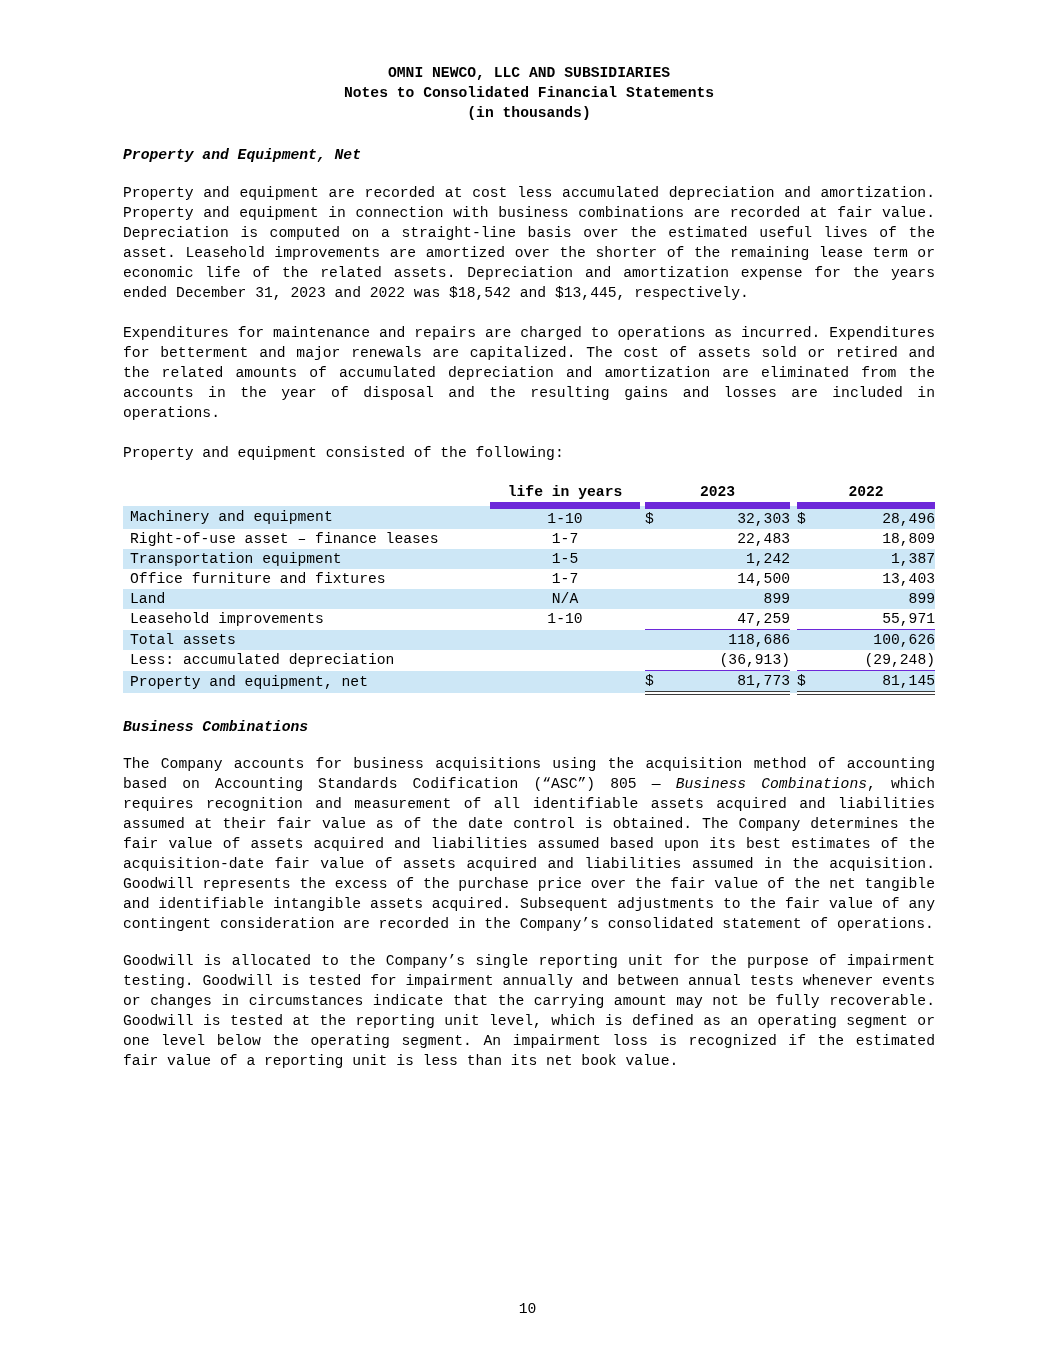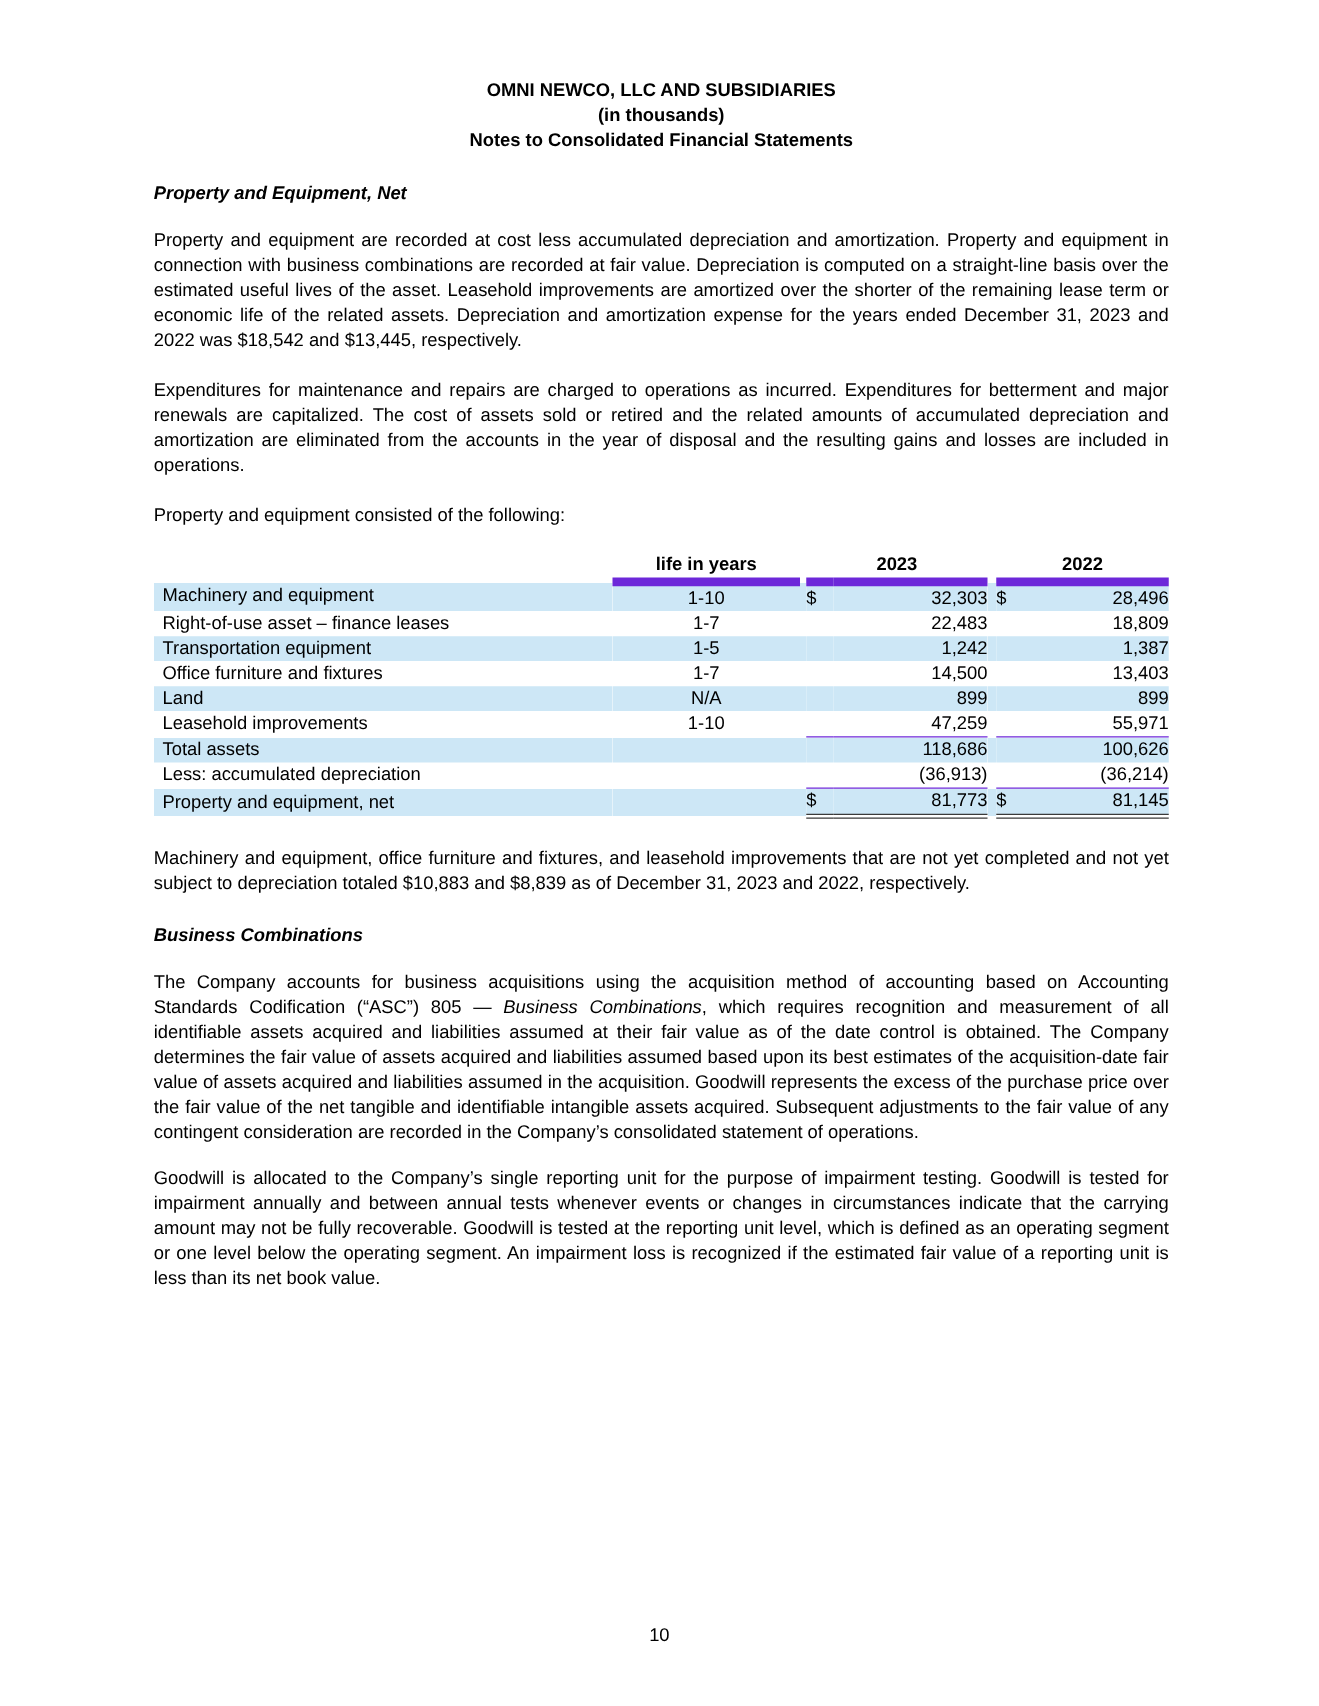--- a/index.html
+++ b/index.html
@@ -2,21 +2,21 @@
 <html style="--hl: #cde7f6;"><head>
 <meta charset="utf-8">
 <style>
   * { margin: 0; padding: 0; box-sizing: border-box; }
   html, body { background: #ffffff; }
   .page {
     position: relative;
     width: 1055px;
     height: 1365px;
     background: #ffffff;
-    font-family: Liberation Sans, sans-serif;
+    font-family: Liberation Mono, monospace;
     font-size: 14.7px;
     line-height: 20px;
     color: #000000;
     overflow: hidden;
   }
   .content {
     position: absolute;
     left: 123px;
     top: 63px;
     width: 812px;
@@ -75,22 +75,22 @@
   }
 </style>
 </head>
 <body>
 
 <div class="page">
   <div class="content">
 
     <div class="doc-header">
       <div>OMNI NEWCO, LLC AND SUBSIDIARIES</div>
+      <div>Notes to Consolidated Financial Statements</div>
       <div>(in thousands)</div>
-      <div>Notes to Consolidated Financial Statements</div>
     </div>
 
     <div class="section-heading">Property and Equipment, Net</div>
 
     <p class="body-para after-heading" style="margin-top:18px">Property and equipment are recorded at cost less accumulated depreciation and amortization. Property and equipment in connection with business combinations are recorded at fair value. Depreciation is computed on a straight-line basis over the estimated useful lives of the asset. Leasehold improvements are amortized over the shorter of the remaining lease term or economic life of the related assets. Depreciation and amortization expense for the years ended December 31, 2023 and 2022 was $18,542 and $13,445, respectively.</p>
 
     <p class="body-para">Expenditures for maintenance and repairs are charged to operations as incurred. Expenditures for betterment and major renewals are capitalized. The cost of assets sold or retired and the related amounts of accumulated depreciation and amortization are eliminated from the accounts in the year of disposal and the resulting gains and losses are included in operations.</p>
 
     <p class="body-para intro-para">Property and equipment consisted of the following:</p>
 
@@ -186,36 +186,35 @@
           <td class="amt">100,626</td>
         </tr>
         <tr>
           <td class="lbl">Less: accumulated depreciation</td>
           <td class="life"></td>
           <td></td>
           <td class="cur rule-amt"></td>
           <td class="amt rule-amt">(36,913)</td>
           <td></td>
           <td class="cur rule-amt"></td>
-          <td class="amt rule-amt">(36,214)</td>
+          <td class="amt rule-amt">(29,248)</td>
         </tr>
         <tr class="hl">
           <td class="lbl">Property and equipment, net</td>
           <td class="life"></td>
           <td></td>
           <td class="cur dbl-rule">$</td>
           <td class="amt dbl-rule">81,773</td>
           <td></td>
           <td class="cur dbl-rule">$</td>
           <td class="amt dbl-rule">81,145</td>
         </tr>
       </tbody>
     </table>
 
-    <p class="body-para after-table">Machinery and equipment, office furniture and fixtures, and leasehold improvements that are not yet completed and not yet subject to depreciation totaled $10,883 and $8,839 as of December 31, 2023 and 2022, respectively.</p>
 
     <div class="section-heading">Business Combinations</div>
 
     <p class="body-para after-heading"><span>The Company accounts for business acquisitions using the acquisition method of accounting based on Accounting Standards Codification (“ASC”) 805 — </span><span class="italic-seg">Business Combinations</span><span>, which requires recognition and measurement of all identifiable assets acquired and liabilities assumed at their fair value as of the date control is obtained. The Company determines the fair value of assets acquired and liabilities assumed based upon its best estimates of the acquisition-date fair value of assets acquired and liabilities assumed in the acquisition. Goodwill represents the excess of the purchase price over the fair value of the net tangible and identifiable intangible assets acquired. Subsequent adjustments to the fair value of any contingent consideration are recorded in the Company’s consolidated statement of operations.</span></p>
 
 
     <p class="body-para after-heading">Goodwill is allocated to the Company’s single reporting unit for the purpose of impairment testing. Goodwill is tested for impairment annually and between annual tests whenever events or changes in circumstances indicate that the carrying amount may not be fully recoverable. Goodwill is tested at the reporting unit level, which is defined as an operating segment or one level below the operating segment. An impairment loss is recognized if the estimated fair value of a reporting unit is less than its net book value.</p>
 
   </div>
 

